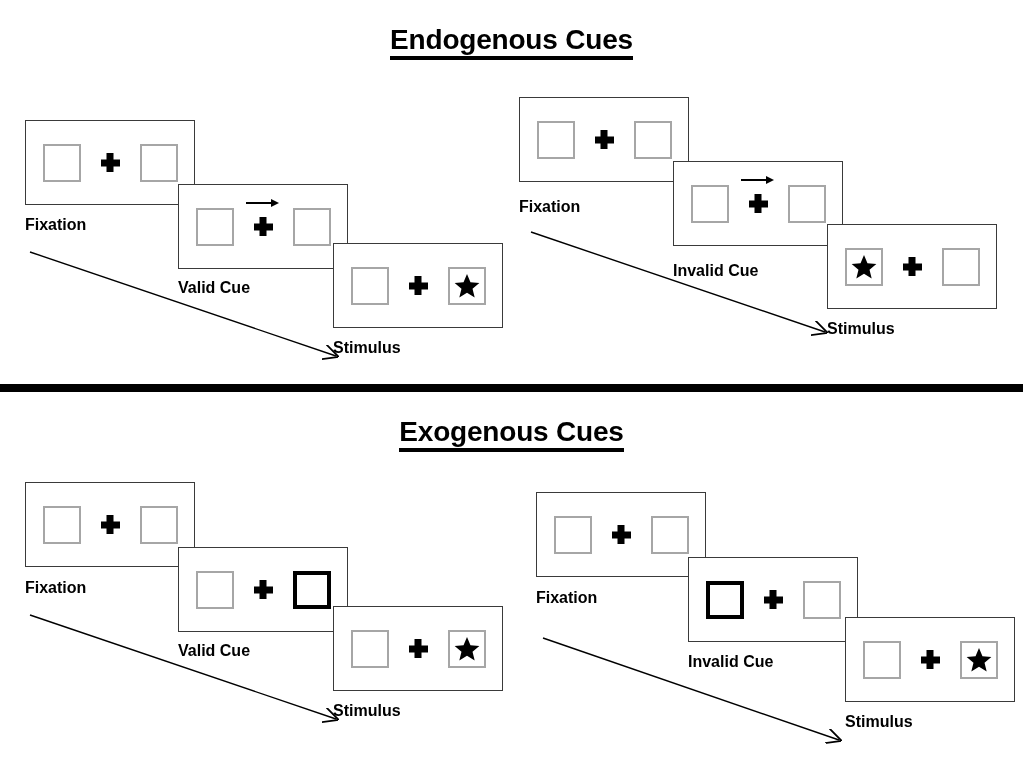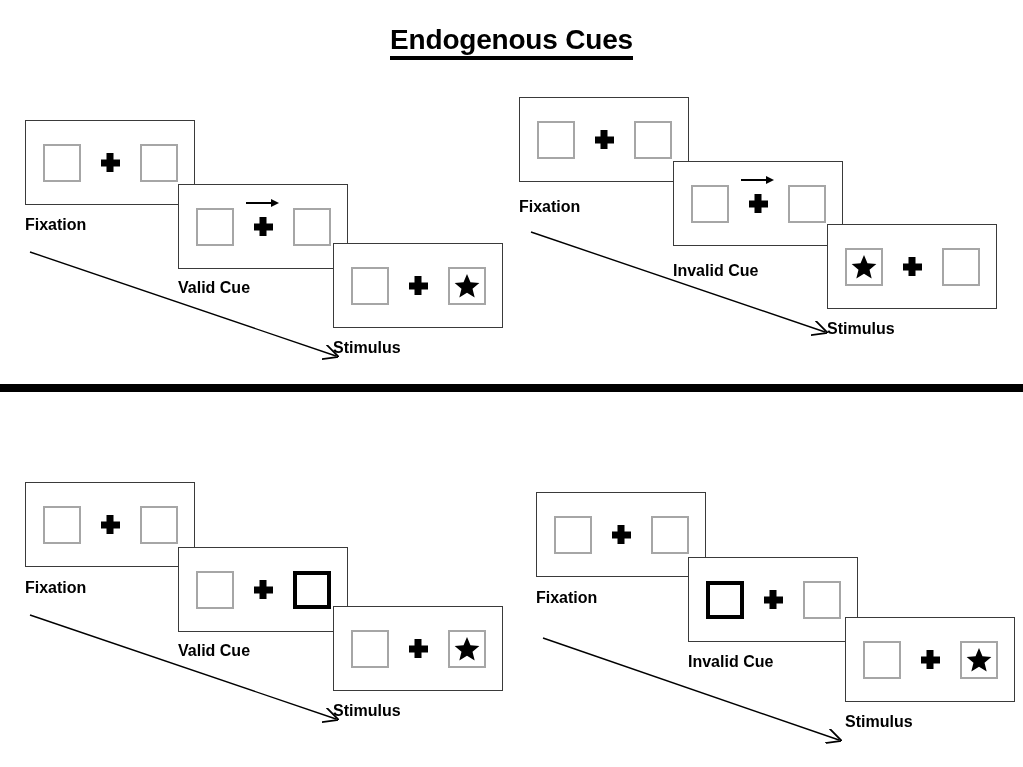--- a/index.html
+++ b/index.html
@@ -262,20 +262,23 @@
         <div class="plus"></div>
       </div>
       <div class="gap-right"></div>
       <div class="slot"></div>
     </div>
   </div>
   <div class="caption" style="left:827px; top:320px; width:170px;">Stimulus</div>
 
   <div class="divider" style="top:384px;"></div>
 
+  <div class="section-title" style="top:416px;">
+    <span class="title-text">Exogenous Cues</span>
+  </div>
 
   <svg class="flow-arrow" style="left:24px; top:607px;" width="330" height="125">
     <defs>
       <marker id="ah3" markerWidth="11" markerHeight="11" refX="9" refY="5.5" orient="auto">
         <path d="M0,0 L11,5.5 L0,11" fill="none" stroke="#000" stroke-width="1.3"></path>
       </marker>
     </defs>
     <line x1="6" y1="8" x2="312" y2="112" stroke="#000" stroke-width="1.4" marker-end="url(#ah3)"></line>
   </svg>
 

